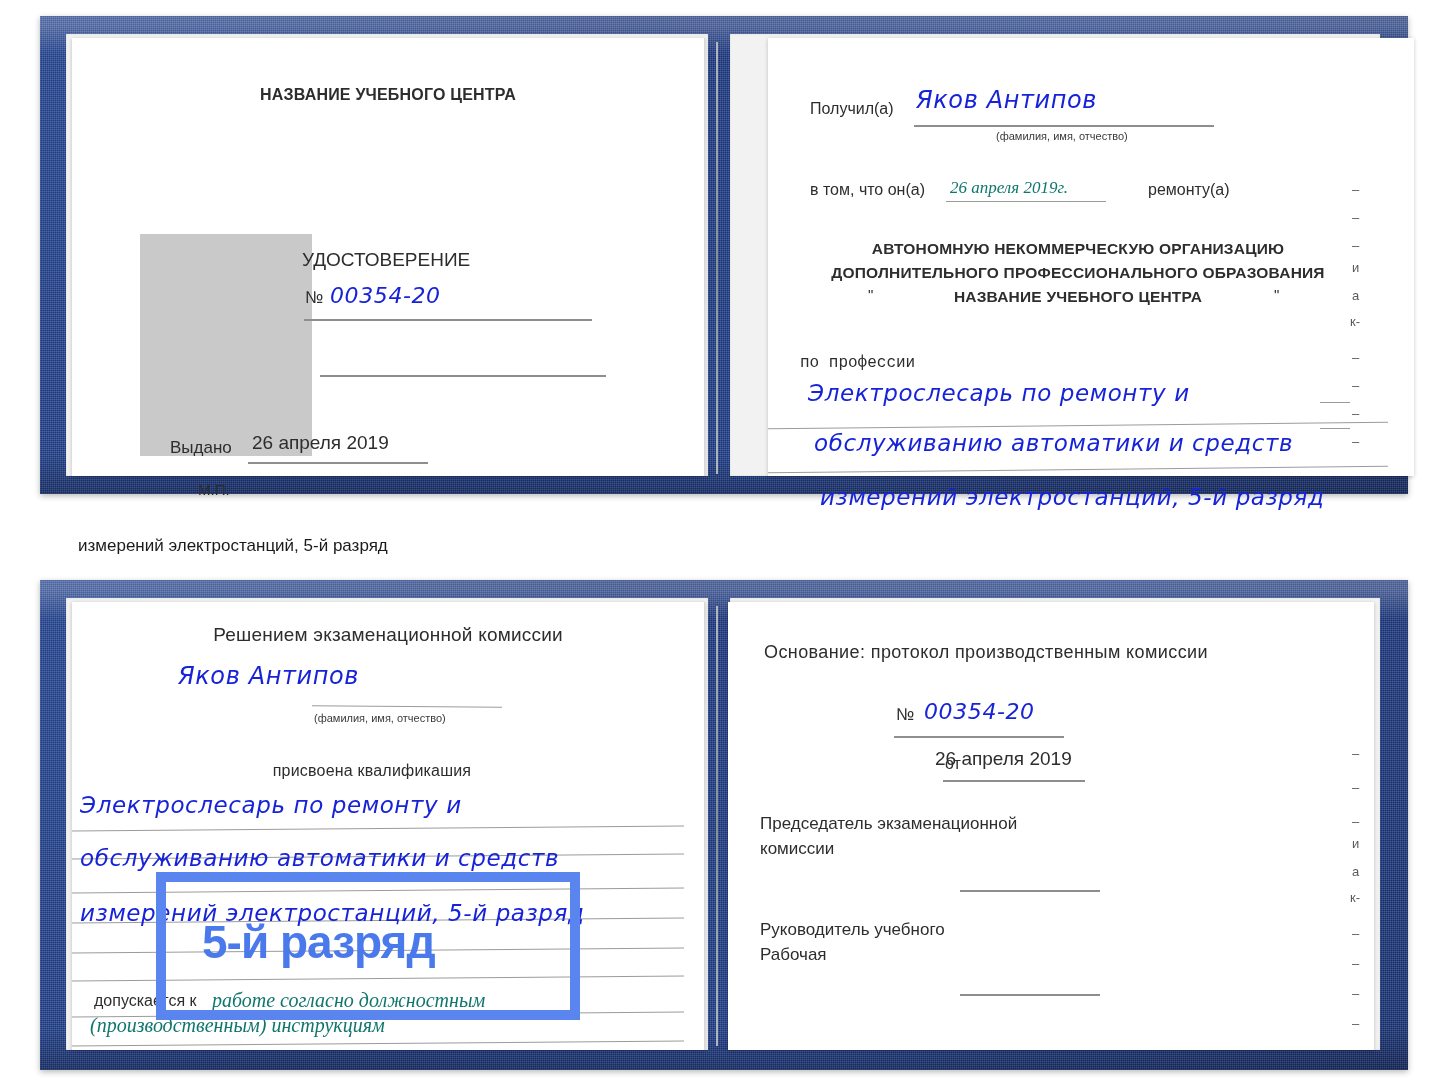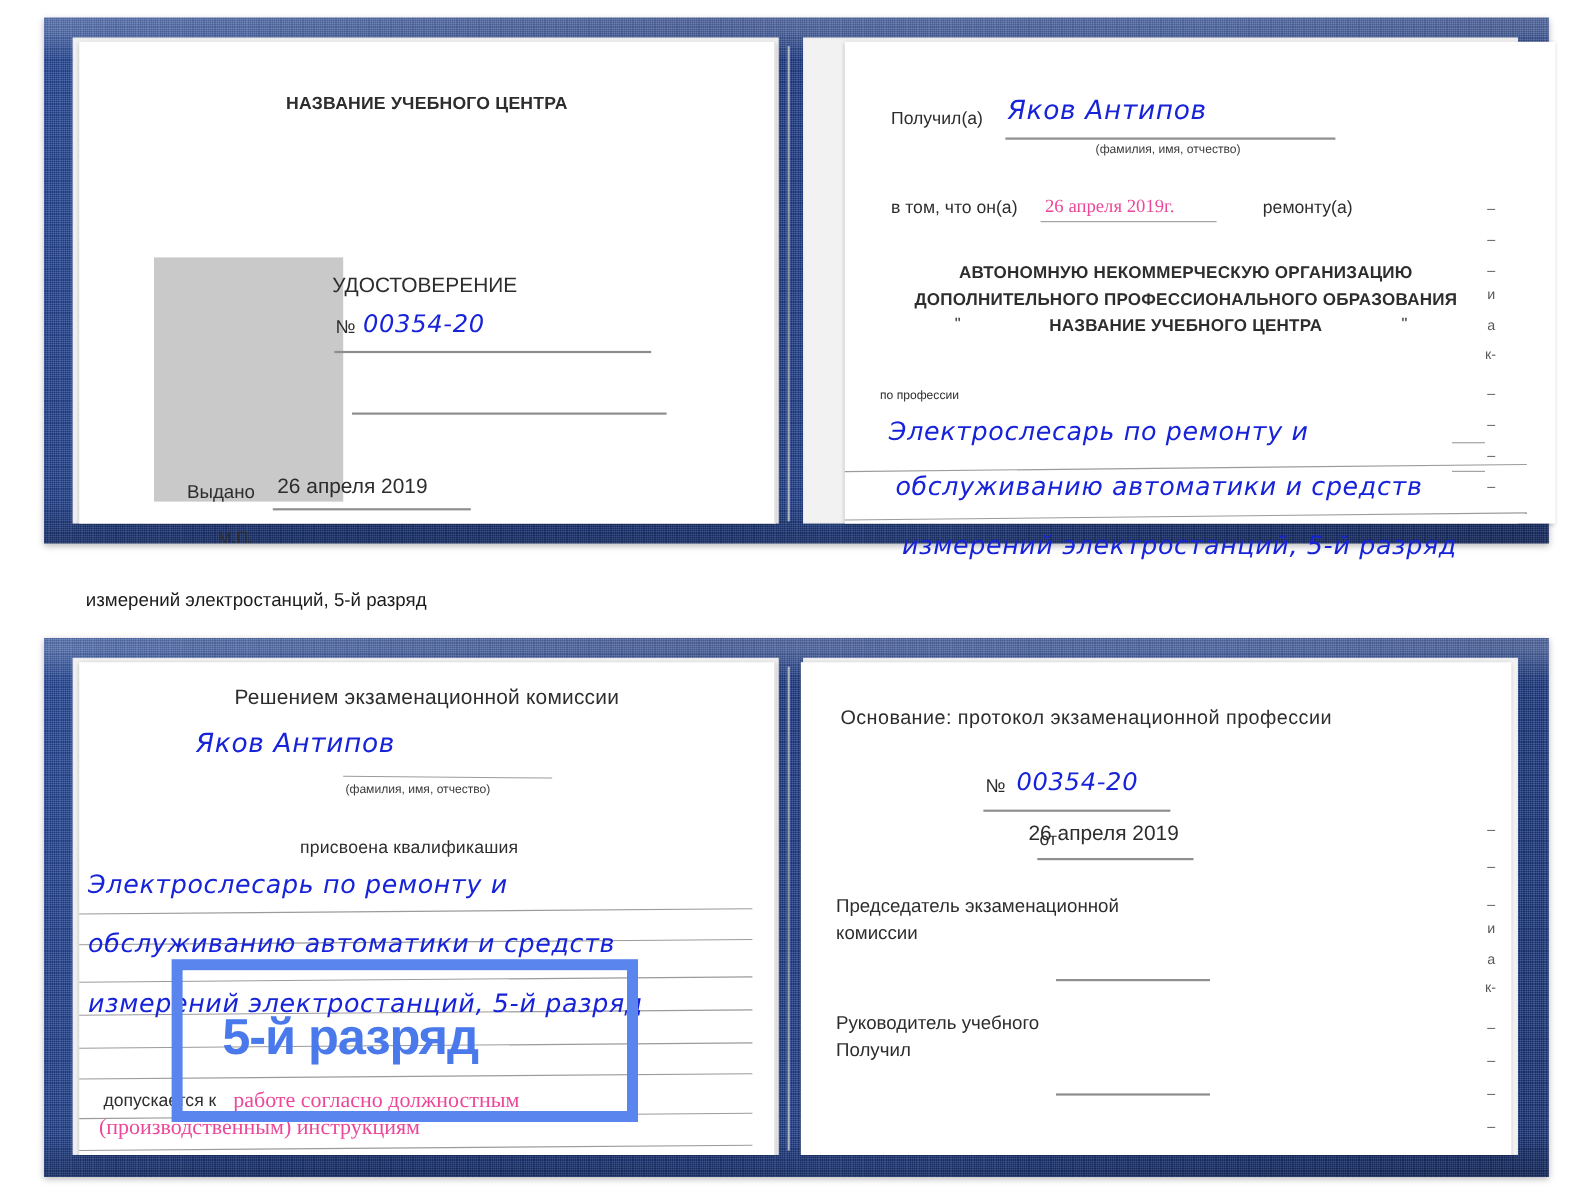--- a/index.html
+++ b/index.html
@@ -41,21 +41,21 @@
   }
 
   
   .t{position:absolute;white-space:pre;color:#2d2d2d;font-family:"Liberation Sans", sans-serif;}
   .center-title{text-align:center;font-weight:bold;letter-spacing:.2px;}
   .hand{
     font-family:"DejaVu Sans", sans-serif;
     color:#1723d8;font-style:italic;letter-spacing:.6px;
   }
   .hand-serif{
-    font-family:"Liberation Serif", serif;color:#ec4899;
+    font-family:"Liberation Serif", serif;font-style:italic;color:#0f766e;
   }
   .tiny{font-size:11px;color:#3a3a3a;}
   .rule{position:absolute;background:#8e8e8e;height:2px;}
   .rule.thin{height:1px;background:#9b9b9b;}
   .photo-box{position:absolute;background:#c9c9c9;}
 
   
   .bleed{position:absolute;color:#5a5a5a;font-size:13px;font-family:"Liberation Sans",sans-serif;}
 
   
@@ -121,21 +121,21 @@
       <div class="t hand-serif" style="left:182px;top:140px;font-size:17px;">26 апреля 2019г.</div>
       <div class="rule thin" style="left:178px;top:163px;width:160px;"></div>
       <div class="t" style="left:380px;top:143px;font-size:16px;">ремонту(а)</div>
 
       <div class="t center-title" style="left:0;top:226px;width:620px;font-size:15.5px;">ДОПОЛНИТЕЛЬНОГО ПРОФЕССИОНАЛЬНОГО ОБРАЗОВАНИЯ</div>
       <div class="t center-title" style="left:0;top:202px;width:620px;font-size:15.5px;">АВТОНОМНУЮ НЕКОММЕРЧЕСКУЮ ОРГАНИЗАЦИЮ</div>
       <div class="t" style="left:100px;top:248px;font-size:15px;">"</div>
       <div class="t center-title" style="left:0;top:250px;width:620px;font-size:15.5px;">НАЗВАНИЕ УЧЕБНОГО ЦЕНТРА</div>
       <div class="t" style="left:506px;top:248px;font-size:15px;">"</div>
 
-      <div class="t" style="left:32px;top:316px;font-size:11px;">по профессии</div>
+      <div class="t" style="left:32px;top:316px;font-size:16px;font-family:Liberation Mono, monospace;">по профессии</div>
 
       <div class="t hand" style="left:40px;top:342px;font-size:23px;">Электрослесарь по ремонту и</div>
       <div class="rule thin" style="left:0;top:387px;width:620px;transform:rotate(-0.6deg);"></div>
       <div class="t hand" style="left:46px;top:392px;font-size:23px;">обслуживанию автоматики и средств</div>
       <div class="rule thin" style="left:0;top:431px;width:620px;transform:rotate(-0.6deg);"></div>
       <div class="t hand" style="left:52px;top:446px;font-size:23px;">измерений электростанций, 5-й разряд</div>
     </div>
 
     <div style="position:absolute;left:1306px;top:150px;width:34px;height:300px;">
       <div class="bleed" style="left:6px;top:16px;">–</div>
@@ -188,36 +188,36 @@
       <div class="t hand-serif" style="left:140px;top:387px;font-size:20px;">работе согласно должностным</div>
       <div class="rule thin" style="left:0;top:412px;width:612px;transform:rotate(-0.45deg);"></div>
       <div class="t hand-serif" style="left:18px;top:412px;font-size:20px;">(производственным) инструкциям</div>
       <div class="rule thin" style="left:0;top:441px;width:612px;transform:rotate(-0.45deg);"></div>
     </div>
 
     <div class="spine" style="left:676px;top:26px;height:440px;"></div>
 
     <div class="page" style="left:688px;top:22px;width:646px;height:448px;">
 
-      <div class="t" style="left:36px;top:40px;font-size:18px;letter-spacing:.4px;">Основание: протокол экзаменационной профессии</div>
+      <div class="t" style="left:36px;top:40px;font-size:18px;letter-spacing:.4px;">Основание: протокол производственным комиссии</div>
 
       <div class="t" style="left:168px;top:103px;font-size:17px;">№</div>
       <div class="t hand" style="left:196px;top:97px;font-size:22px;">00354-20</div>
       <div class="rule" style="left:166px;top:134px;width:170px;"></div>
 
       <div class="t" style="left:186px;top:153px;font-size:16px;margin-left:31px;">от</div>
       <div class="t" style="left:207px;top:146px;font-size:19px;">26 апреля 2019</div>
       <div class="rule" style="left:215px;top:178px;width:142px;"></div>
 
       <div class="t" style="left:32px;top:212px;font-size:17px;">Председатель экзаменационной</div>
       <div class="t" style="left:32px;top:237px;font-size:17px;">комиссии</div>
       <div class="rule" style="left:232px;top:288px;width:140px;"></div>
 
       <div class="t" style="left:32px;top:318px;font-size:17px;text-align:center;">Руководитель учебного</div>
-      <div class="t" style="left:32px;top:343px;font-size:17px;">Получил</div>
+      <div class="t" style="left:32px;top:343px;font-size:17px;">Рабочая</div>
       <div class="rule" style="left:232px;top:392px;width:140px;"></div>
     </div>
 
     <div style="position:absolute;left:1306px;top:160px;width:34px;height:300px;">
       <div class="bleed" style="left:6px;top:6px;">–</div>
       <div class="bleed" style="left:6px;top:40px;">–</div>
       <div class="bleed" style="left:6px;top:74px;">–</div>
       <div class="bleed" style="left:6px;top:96px;">и</div>
       <div class="bleed" style="left:6px;top:124px;">а</div>
       <div class="bleed" style="left:4px;top:150px;">к-</div>

